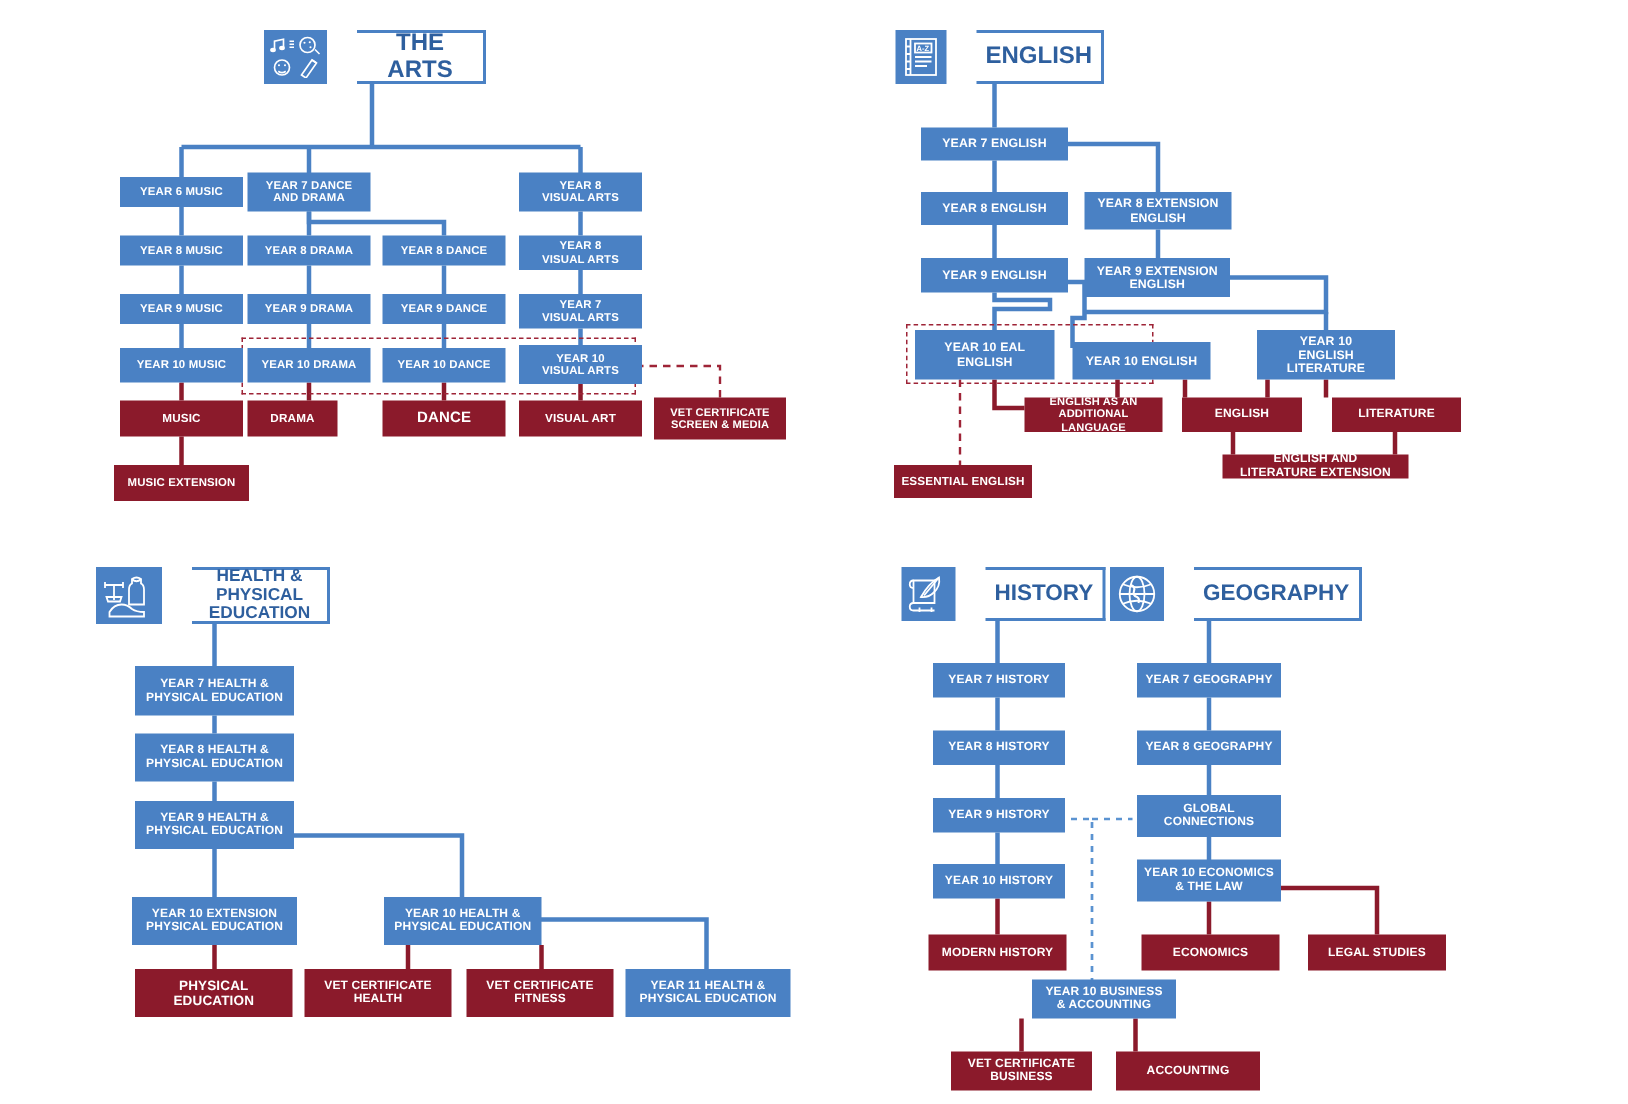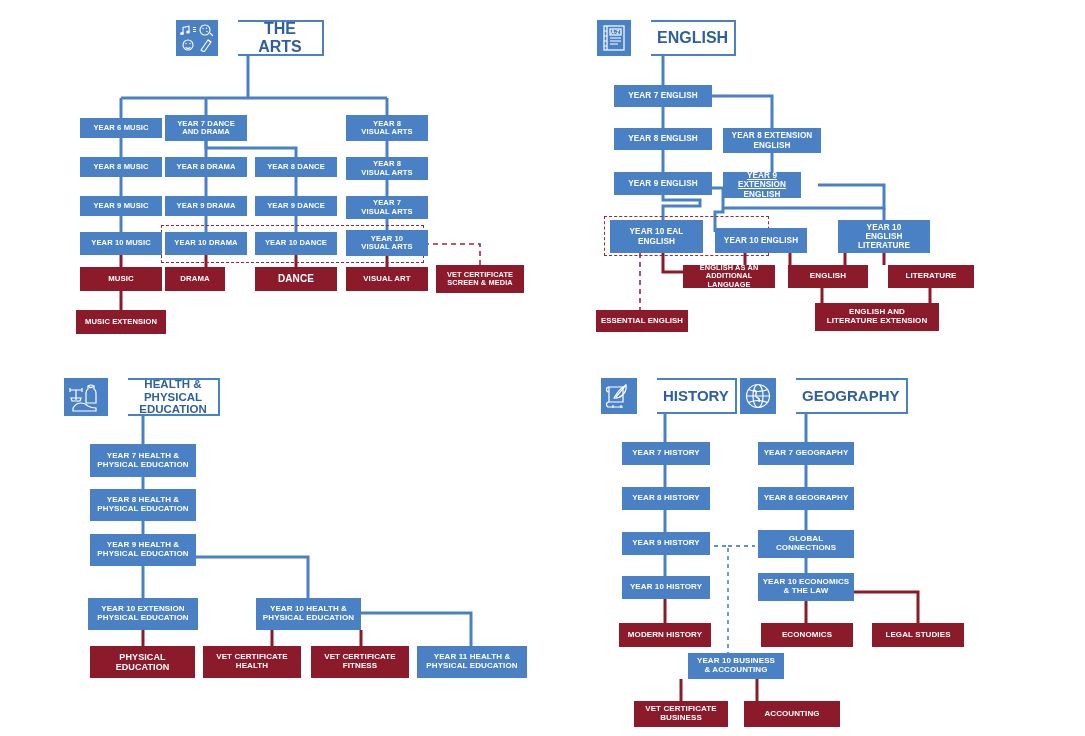--- a/index.html
+++ b/index.html
@@ -285,35 +285,35 @@
   <div class="node red" style="left:346px; top:267px; width:82px; height:24px; font-size:7.8px; white-space:pre-line;">VISUAL ART</div>
   <div class="node red" style="left:436px; top:265px; width:88px; height:28px; font-size:7.4px; white-space:pre-line;">VET CERTIFICATE
 SCREEN &amp; MEDIA</div>
   <div class="node red" style="left:76px; top:310px; width:90px; height:24px; font-size:7.6px; white-space:pre-line;">MUSIC EXTENSION</div>
 
   <div class="node blue" style="left:614px; top:85px; width:98px; height:22px; font-size:8.2px; white-space:pre-line;">YEAR 7 ENGLISH</div>
   <div class="node blue" style="left:614px; top:128px; width:98px; height:22px; font-size:8.2px; white-space:pre-line;">YEAR 8 ENGLISH</div>
   <div class="node blue" style="left:723px; top:128px; width:98px; height:25px; font-size:8.2px; white-space:pre-line;">YEAR 8 EXTENSION
 ENGLISH</div>
   <div class="node blue" style="left:614px; top:172px; width:98px; height:23px; font-size:8.2px; white-space:pre-line;">YEAR 9 ENGLISH</div>
-  <div class="node blue" style="left:723px; top:172px; width:78px; height:26px; font-size:8.2px; white-space:pre-line;text-decoration:underline;">YEAR 9 EXTENSION
+  <div class="node blue" style="left:723px; top:172px; width:97px; height:26px; font-size:8.2px; white-space:pre-line;">YEAR 9 EXTENSION
 ENGLISH</div>
 
   <div class="node blue" style="left:610px; top:220px; width:93px; height:33px; font-size:8.2px; white-space:pre-line;">YEAR 10 EAL
 ENGLISH</div>
   <div class="node blue" style="left:715px; top:228px; width:92px; height:25px; font-size:8.2px; white-space:pre-line;">YEAR 10 ENGLISH</div>
   <div class="node blue" style="left:838px; top:220px; width:92px; height:33px; font-size:8.2px; white-space:pre-line;">YEAR 10
 ENGLISH LITERATURE</div>
 
   <div class="node red" style="left:683px; top:265px; width:92px; height:23px; font-size:7.4px; white-space:pre-line;">ENGLISH AS AN
 ADDITIONAL LANGUAGE</div>
   <div class="node red" style="left:788px; top:265px; width:80px; height:23px; font-size:8px; white-space:pre-line;">ENGLISH</div>
   <div class="node red" style="left:888px; top:265px; width:86px; height:23px; font-size:8px; white-space:pre-line;">LITERATURE</div>
   <div class="node red" style="left:596px; top:310px; width:92px; height:22px; font-size:7.8px; white-space:pre-line;">ESSENTIAL ENGLISH</div>
-  <div class="node red" style="left:815px; top:303px; width:124px; height:28px; font-size:8px; white-space:pre-line;">ENGLISH AND
+  <div class="node red" style="left:815px; top:303px; width:124px; height:16px; font-size:8px; white-space:pre-line;">ENGLISH AND
 LITERATURE EXTENSION</div>
 
   <div class="node blue" style="left:90px; top:444px; width:106px; height:33px; font-size:8px; white-space:pre-line;">YEAR 7 HEALTH &amp;
 PHYSICAL EDUCATION</div>
   <div class="node blue" style="left:90px; top:489px; width:106px; height:32px; font-size:8px; white-space:pre-line;">YEAR 8 HEALTH &amp;
 PHYSICAL EDUCATION</div>
   <div class="node blue" style="left:90px; top:534px; width:106px; height:32px; font-size:8px; white-space:pre-line;">YEAR 9 HEALTH &amp;
 PHYSICAL EDUCATION</div>
   <div class="node blue" style="left:88px; top:598px; width:110px; height:32px; font-size:8px; white-space:pre-line;text-align:center;">YEAR 10 EXTENSION
 PHYSICAL EDUCATION</div>

